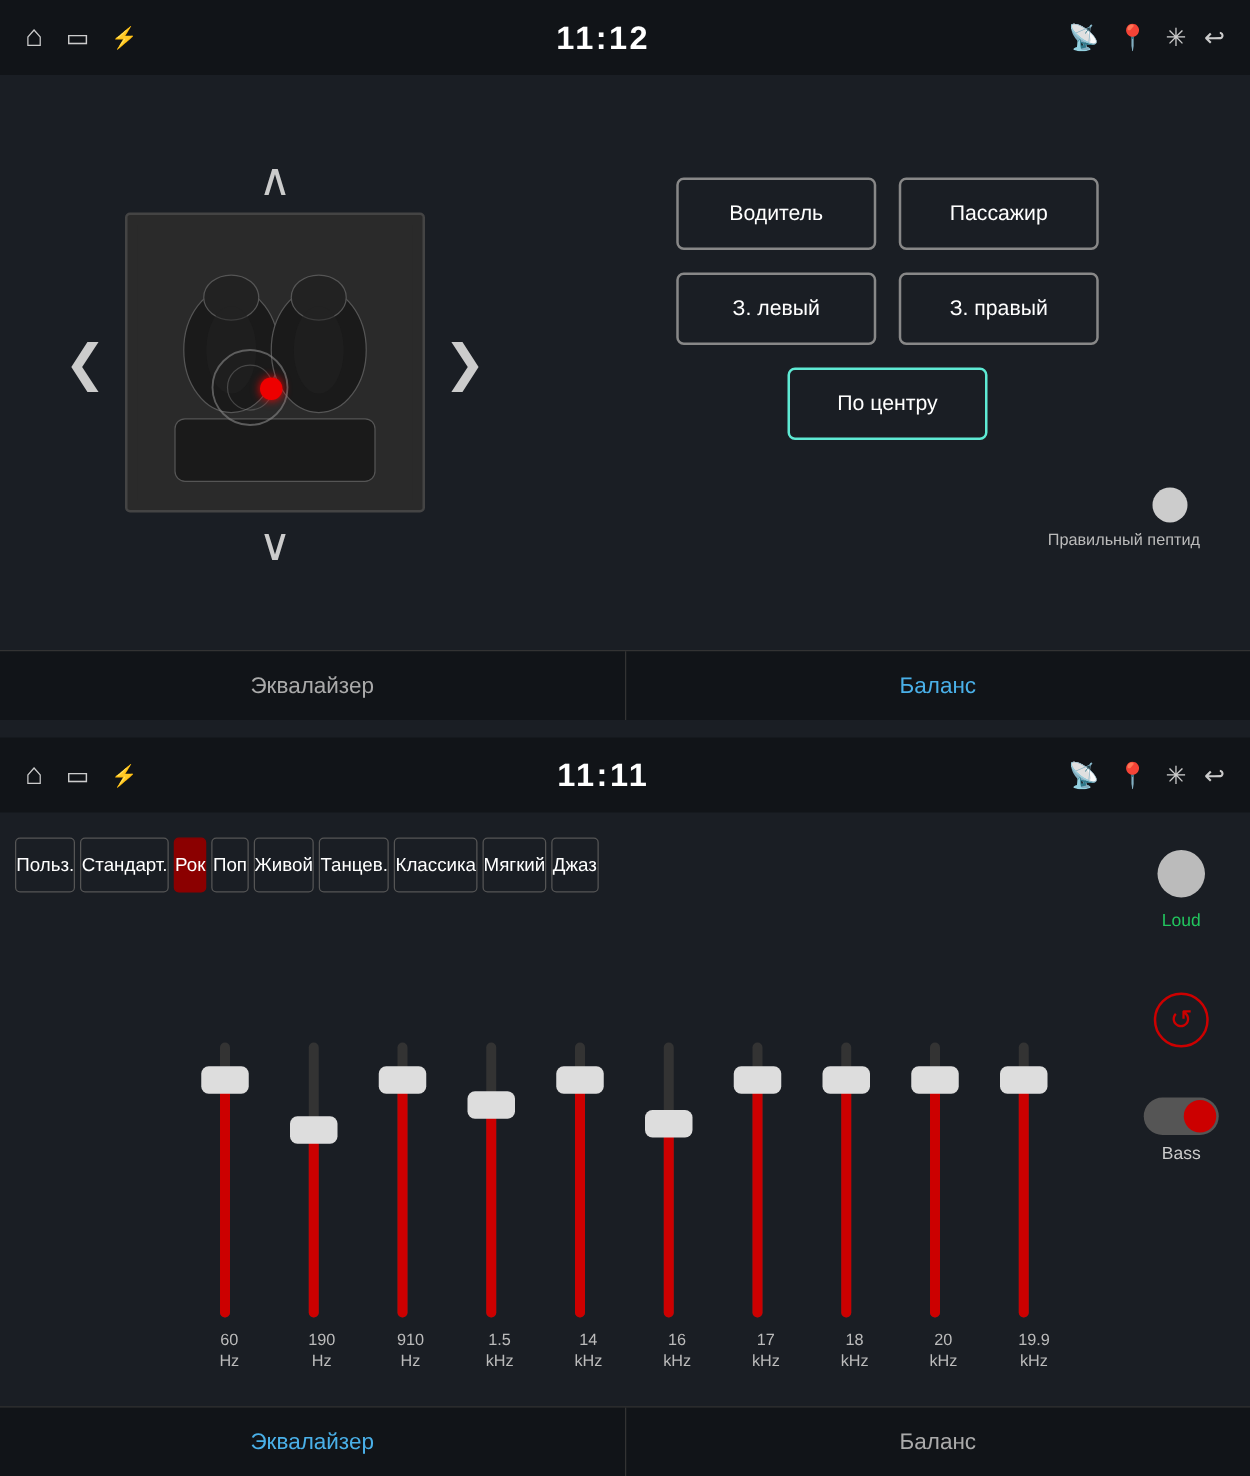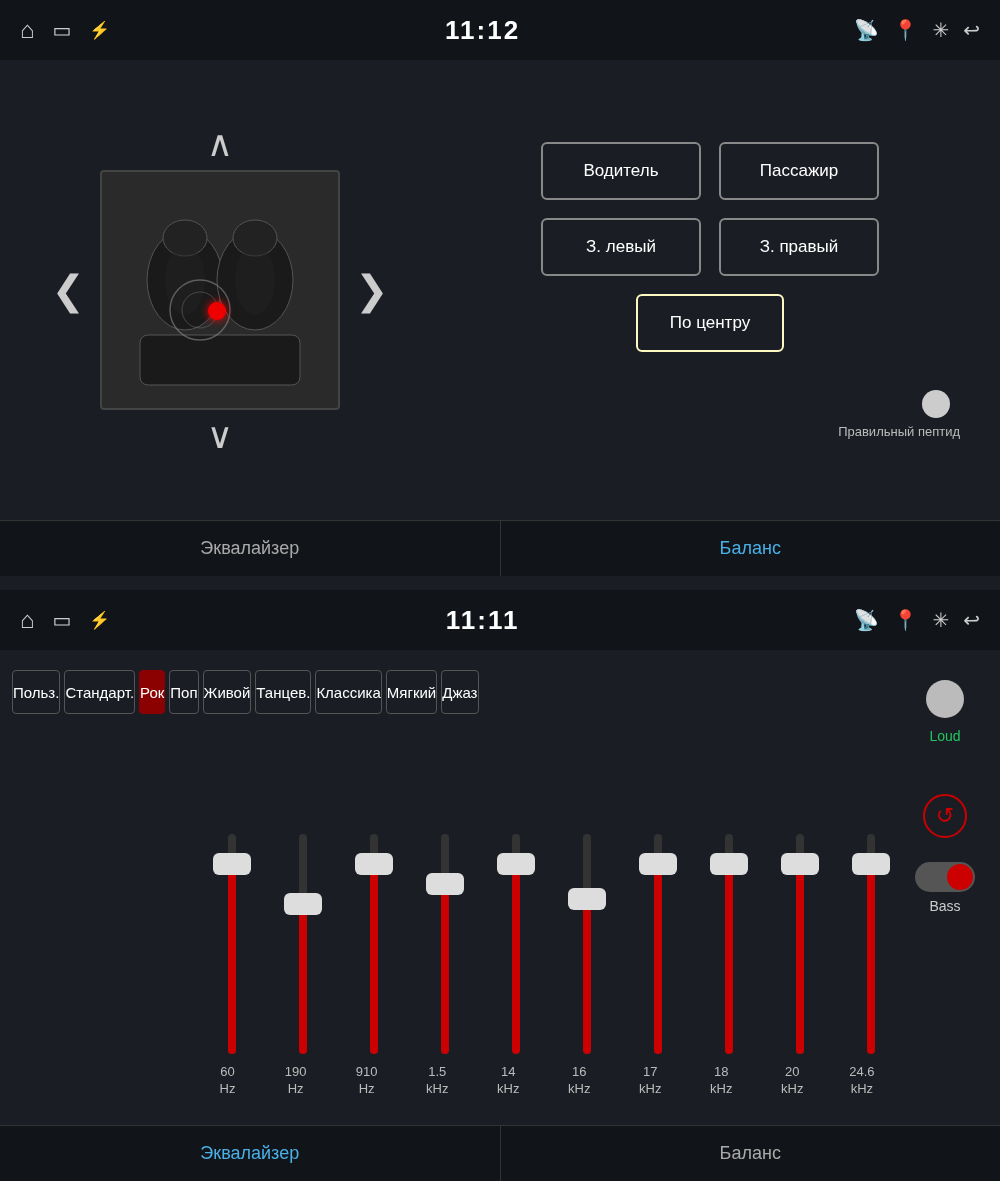--- a/index.html
+++ b/index.html
@@ -135,24 +135,24 @@
       border: 2px solid #888;
       color: #fff;
       font-size: 17px;
       border-radius: 6px;
       cursor: pointer;
       display: flex;
       align-items: center;
       justify-content: center;
     }
     .seat-btn-center {
-      width: 148px;
+      width: 160px;
       height: 58px;
       background: transparent;
-      border: 2px solid #fef9c3;
+      border: 2px solid #5eead4;
       color: #fff;
       font-size: 17px;
       border-radius: 6px;
       cursor: pointer;
       display: flex;
       align-items: center;
       justify-content: center;
     }
     .toggle-area {
       display: flex;
@@ -254,21 +254,21 @@
     .sliders-row {
       flex: 1;
       display: flex;
       align-items: flex-end;
       justify-content: space-around;
       padding-bottom: 10px;
     }
     .slider-col {
       display: flex;
       flex-direction: column;
-      align-items: flex-end;
+      align-items: flex-start;
       gap: 0;
       width: 60px;
     }
     .slider-track {
       width: 8px;
       height: 220px;
       background: #333;
       border-radius: 4px;
       position: relative;
       display: flex;
@@ -335,21 +335,21 @@
       justify-content: center;
       font-size: 22px;
       color: #cc0000;
       margin-top: 30px;
     }
     .bass-area {
       display: flex;
       flex-direction: column;
       align-items: center;
       gap: 6px;
-      margin-top: 4px;
+      margin-top: 20px;
     }
     .bass-toggle {
       width: 60px;
       height: 30px;
       background: #555;
       border-radius: 15px;
       position: relative;
       cursor: pointer;
     }
     .bass-toggle-dot {
@@ -575,21 +575,21 @@
               <div class="slider-thumb" style="bottom: 179px;"></div>
             </div>
             <div class="slider-label" style="white-space: pre;">20
 kHz</div>
           </div>
           <div class="slider-col">
             <div class="slider-track">
               <div class="slider-fill" style="height: 190px;"></div>
               <div class="slider-thumb" style="bottom: 179px;"></div>
             </div>
-            <div class="slider-label" style="white-space: pre;">24.6
+            <div class="slider-label" style="white-space: pre;">19.9
 kHz</div>
           </div>
         </div>
     </div>
 
     <div class="eq-right">
       <div class="loud-circle"></div>
       <div class="loud-label">Loud</div>
       <div class="reset-btn">↺</div>
       <div class="bass-area">

